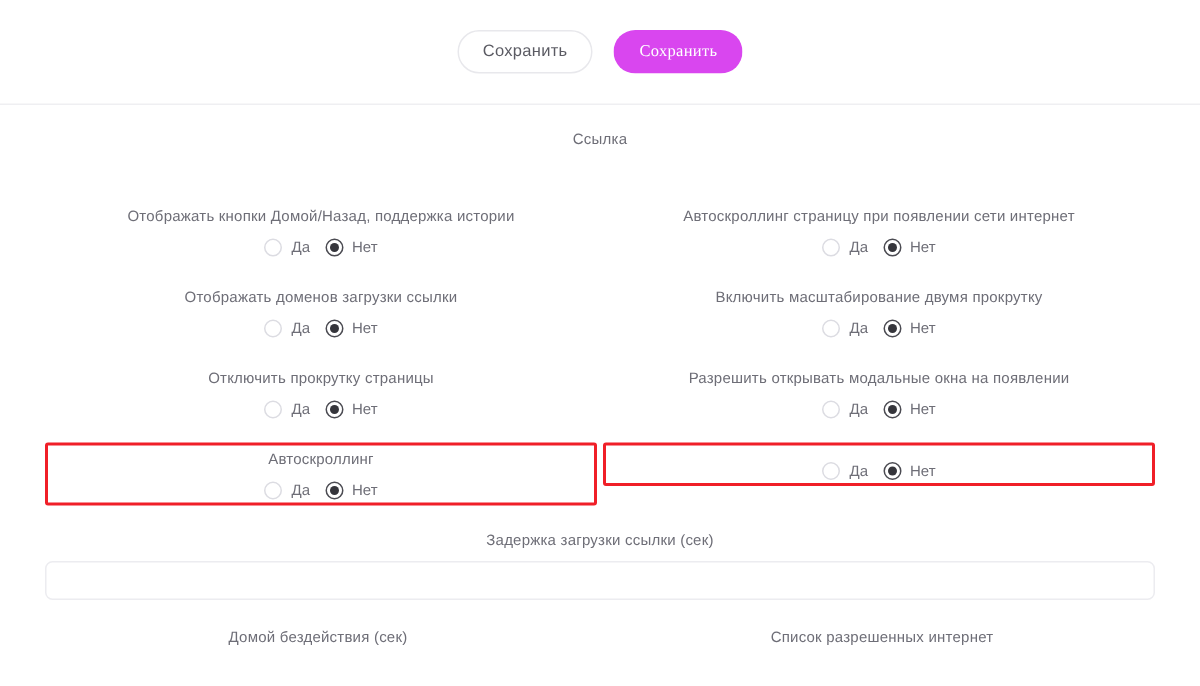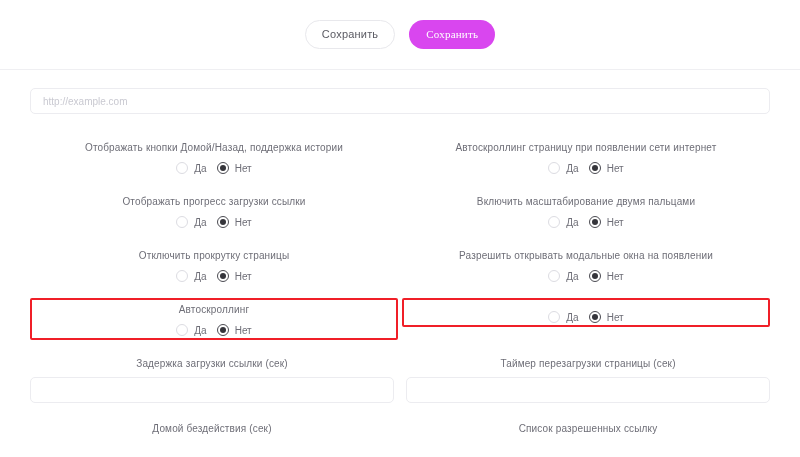--- a/index.html
+++ b/index.html
@@ -176,23 +176,21 @@
 
 <div class="page">
 
   <div class="action-bar">
     <button class="btn btn-cancel">Сохранить</button>
     <button class="btn btn-save">Сохранить</button>
   </div>
   <div class="divider"></div>
 
   <div class="link-section">
-    <div class="input">
-      <span class="ph">http://example.com</span>
-    </div>
+    <div class="field-label">Ссылка</div>
   </div>
 
   <div class="columns">
 
     <div class="col">
 
       <div class="opt-group">
         <div class="opt-label">Отображать кнопки Домой/Назад, поддержка истории</div>
         <div class="radios">
           <label class="radio-opt">
@@ -200,21 +198,21 @@
             <span class="radio-text">Да</span>
           </label>
           <label class="radio-opt">
             <span class="radio on"></span>
             <span class="radio-text">Нет</span>
           </label>
         </div>
       </div>
 
       <div class="opt-group">
-        <div class="opt-label">Отображать прогресс загрузки ссылки</div>
+        <div class="opt-label">Отображать доменов загрузки ссылки</div>
         <div class="radios">
           <label class="radio-opt">
             <span class="radio"></span>
             <span class="radio-text">Да</span>
           </label>
           <label class="radio-opt">
             <span class="radio on"></span>
             <span class="radio-text">Нет</span>
           </label>
         </div>
@@ -260,21 +258,21 @@
             <span class="radio-text">Да</span>
           </label>
           <label class="radio-opt">
             <span class="radio on"></span>
             <span class="radio-text">Нет</span>
           </label>
         </div>
       </div>
 
       <div class="opt-group">
-        <div class="opt-label">Включить масштабирование двумя пальцами</div>
+        <div class="opt-label">Включить масштабирование двумя прокрутку</div>
         <div class="radios">
           <label class="radio-opt">
             <span class="radio"></span>
             <span class="radio-text">Да</span>
           </label>
           <label class="radio-opt">
             <span class="radio on"></span>
             <span class="radio-text">Нет</span>
           </label>
         </div>
@@ -310,34 +308,28 @@
     </div>
   </div>
 
   <div class="input-row">
     <div class="input-cell">
       <div class="field-label">Задержка загрузки ссылки (сек)</div>
       <div class="input">
         <span></span>
       </div>
     </div>
-    <div class="input-cell">
-      <div class="field-label">Таймер перезагрузки страницы (сек)</div>
-      <div class="input">
-        <span></span>
-      </div>
-    </div>
   </div>
 
   <div class="spacer-lg"></div>
 
   <div class="input-row">
     <div class="input-cell">
       <div class="field-label">Домой бездействия (сек)</div>
 
     </div>
     <div class="input-cell">
-      <div class="field-label">Список разрешенных ссылку</div>
+      <div class="field-label">Список разрешенных интернет</div>
 
     </div>
   </div>
 
 </div>
 
 </body></html>

